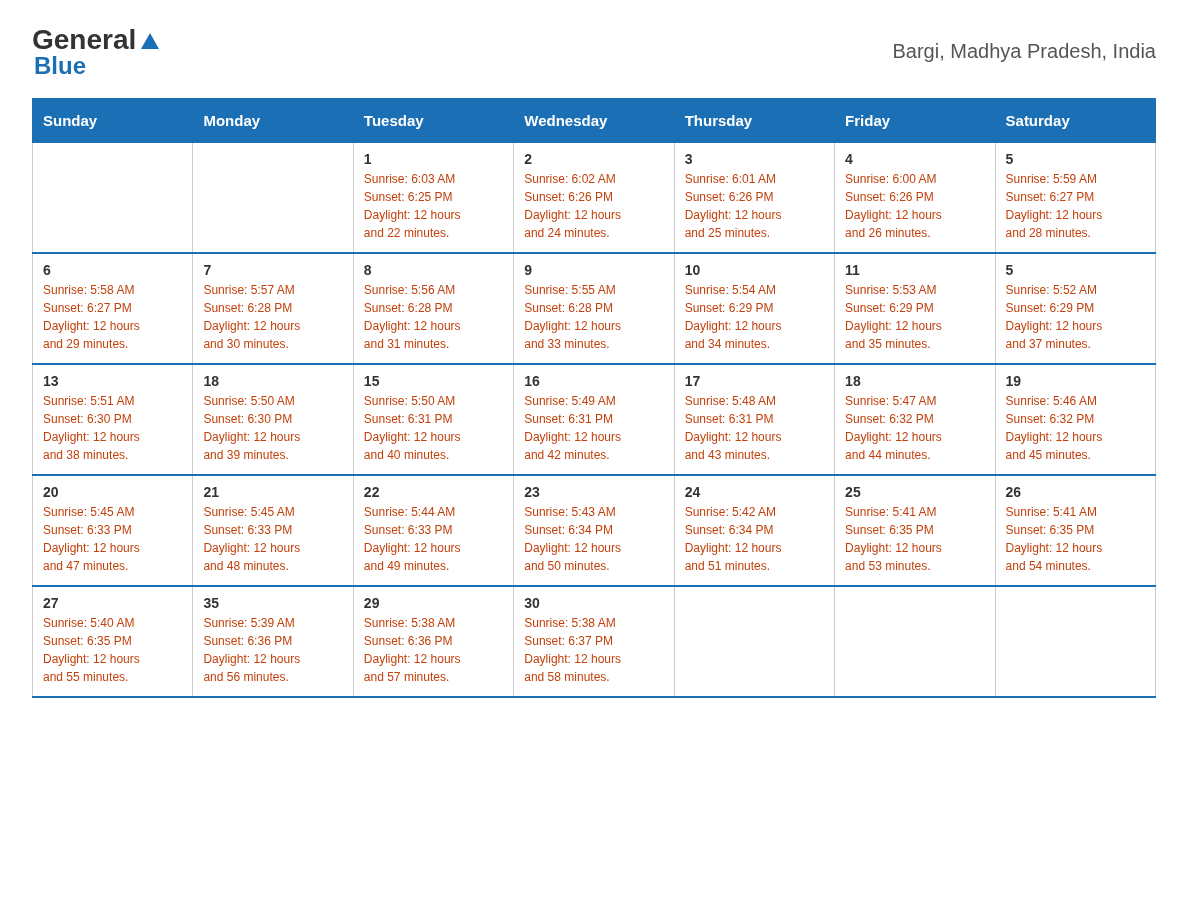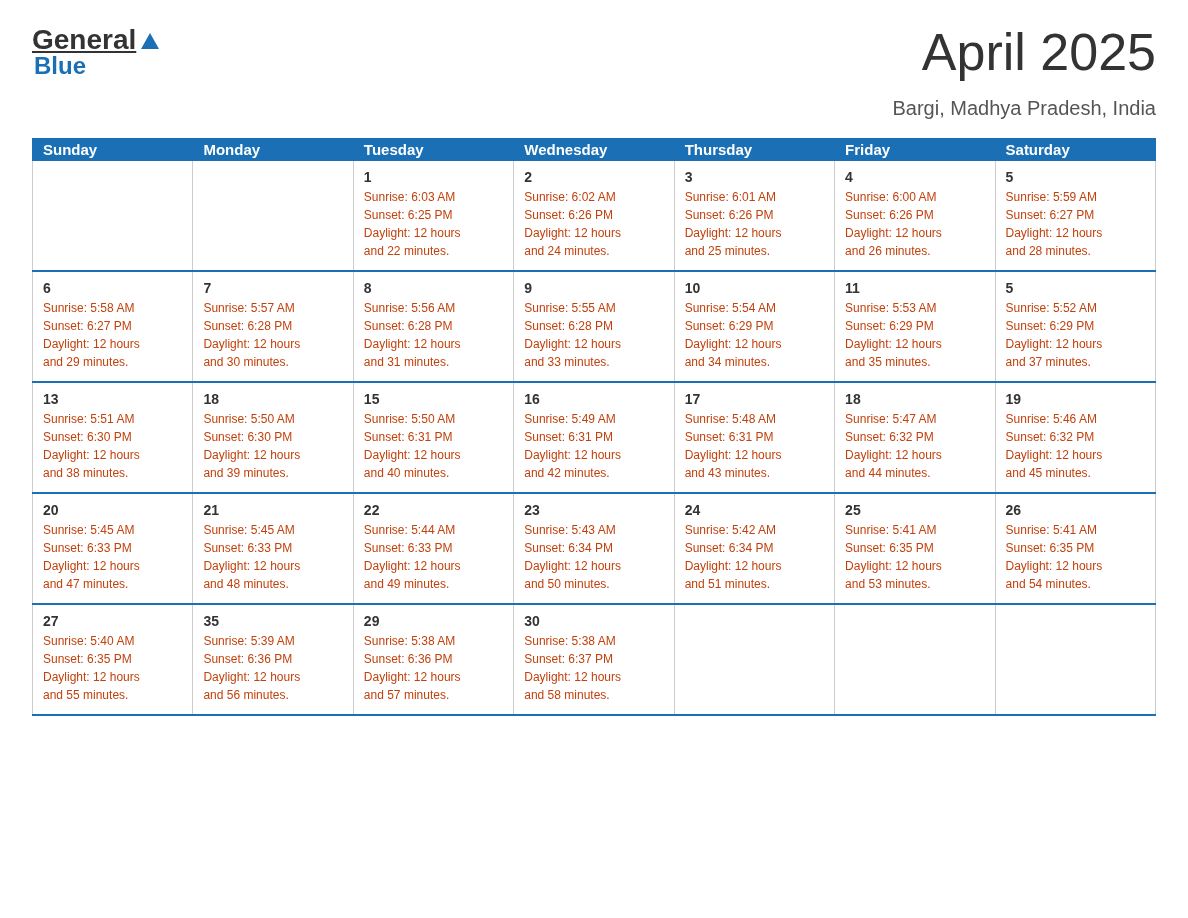--- a/index.html
+++ b/index.html
@@ -22,21 +22,21 @@
       flex-direction: column;
       align-items: flex-start;
     }
     .logo-text {
       display: flex;
       align-items: center;
       font-size: 28px;
       font-weight: bold;
       color: #333;
     }
-    .logo-general { color: #333; text-decoration: underline; }
+    .logo-general { color: #333; }
     .logo-icon {
       display: inline-flex;
       align-items: center;
       margin-left: 2px;
     }
     .logo-subtitle {
       color: #1a6fb5;
       font-size: 24px;
       font-weight: bold;
       margin-left: 2px;
@@ -57,21 +57,21 @@
       margin-top: 16px;
     }
     table {
       width: 100%;
       border-collapse: collapse;
       table-layout: fixed;
     }
     thead th {
       background: #1a6fb5;
       color: #fff;
-      padding: 2px 10px;
+      padding: 13px 10px;
       font-size: 15px;
       font-weight: bold;
       text-align: left;
       border: 1px solid #1a6fb5;
     }
     tbody tr {
       border-bottom: 2px solid #1a6fb5;
     }
     tbody td {
       vertical-align: top;
@@ -108,21 +108,20 @@
       <span class="logo-general">General</span>
       <span class="logo-icon">
         <svg width="22" height="22" viewBox="0 0 22 22" style="margin-bottom:-4px;margin-left:1px;">
           <polygon points="11,2 20,18 2,18" fill="#1a6fb5"></polygon>
         </svg>
       </span>
     </div>
     <div class="logo-subtitle">Blue</div>
   </div>
   <div class="title-area">
-    <div class="cal-title">April 2025</div>
     <div class="cal-subtitle">Bargi, Madhya Pradesh, India</div>
   </div>
 </div>
 
 <table>
   <thead>
     <tr>
 
     <th>Sunday</th>
         <th>Monday</th>

